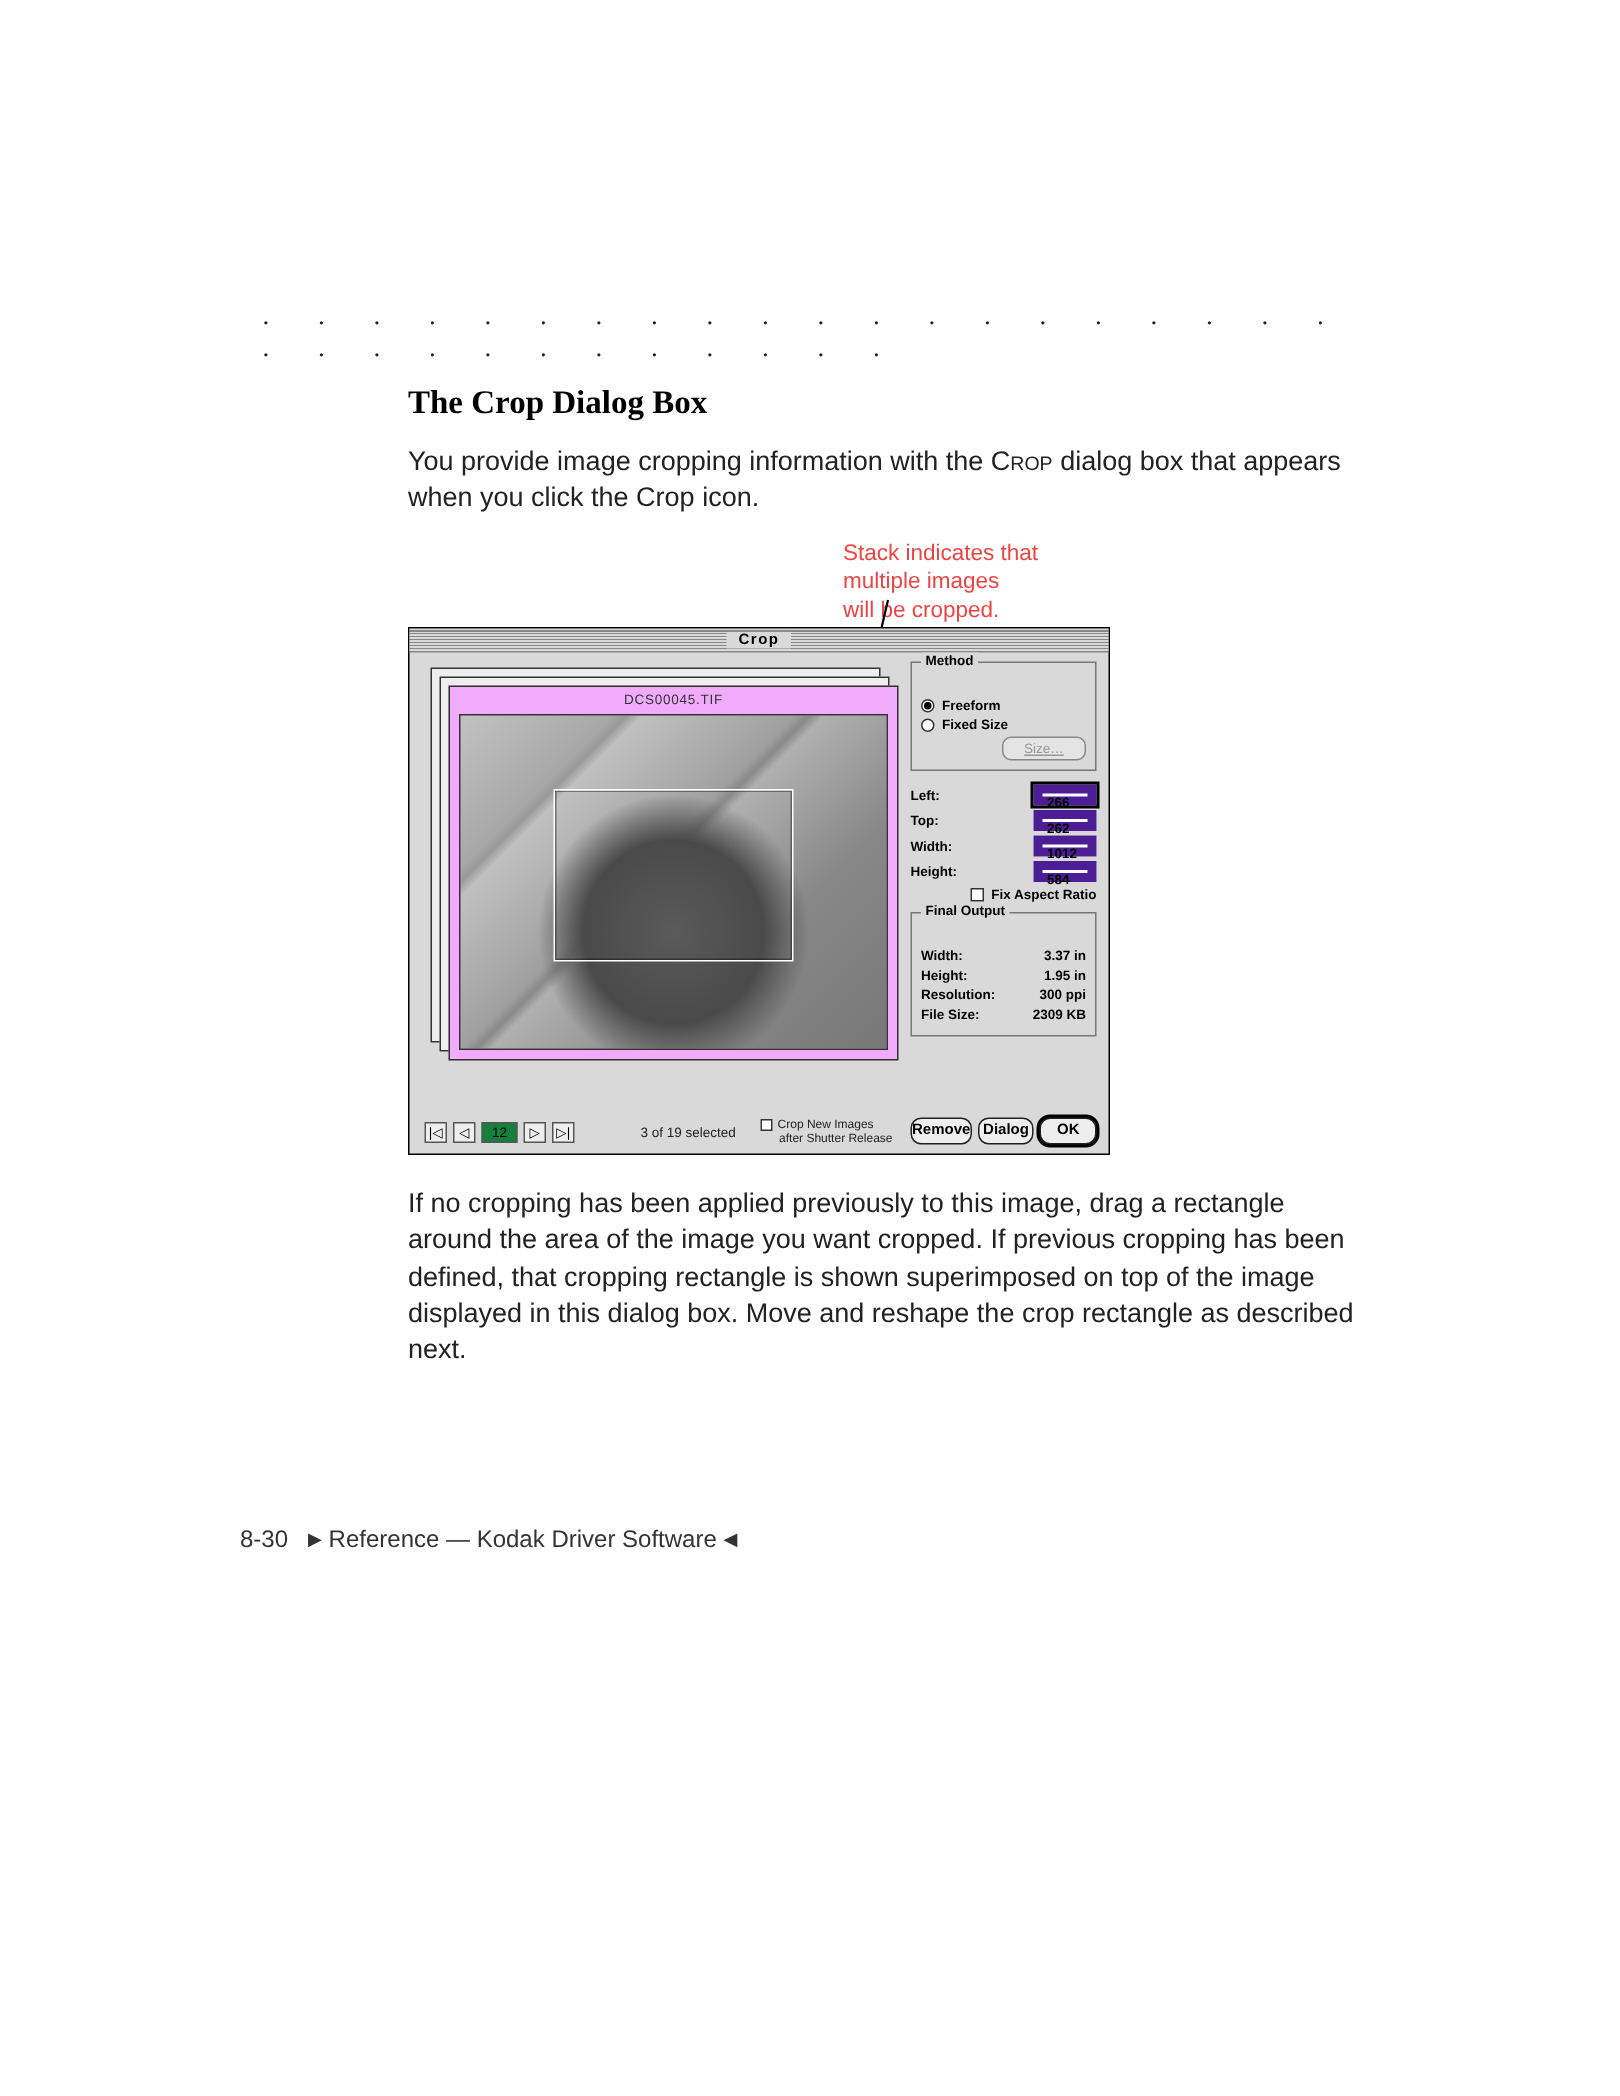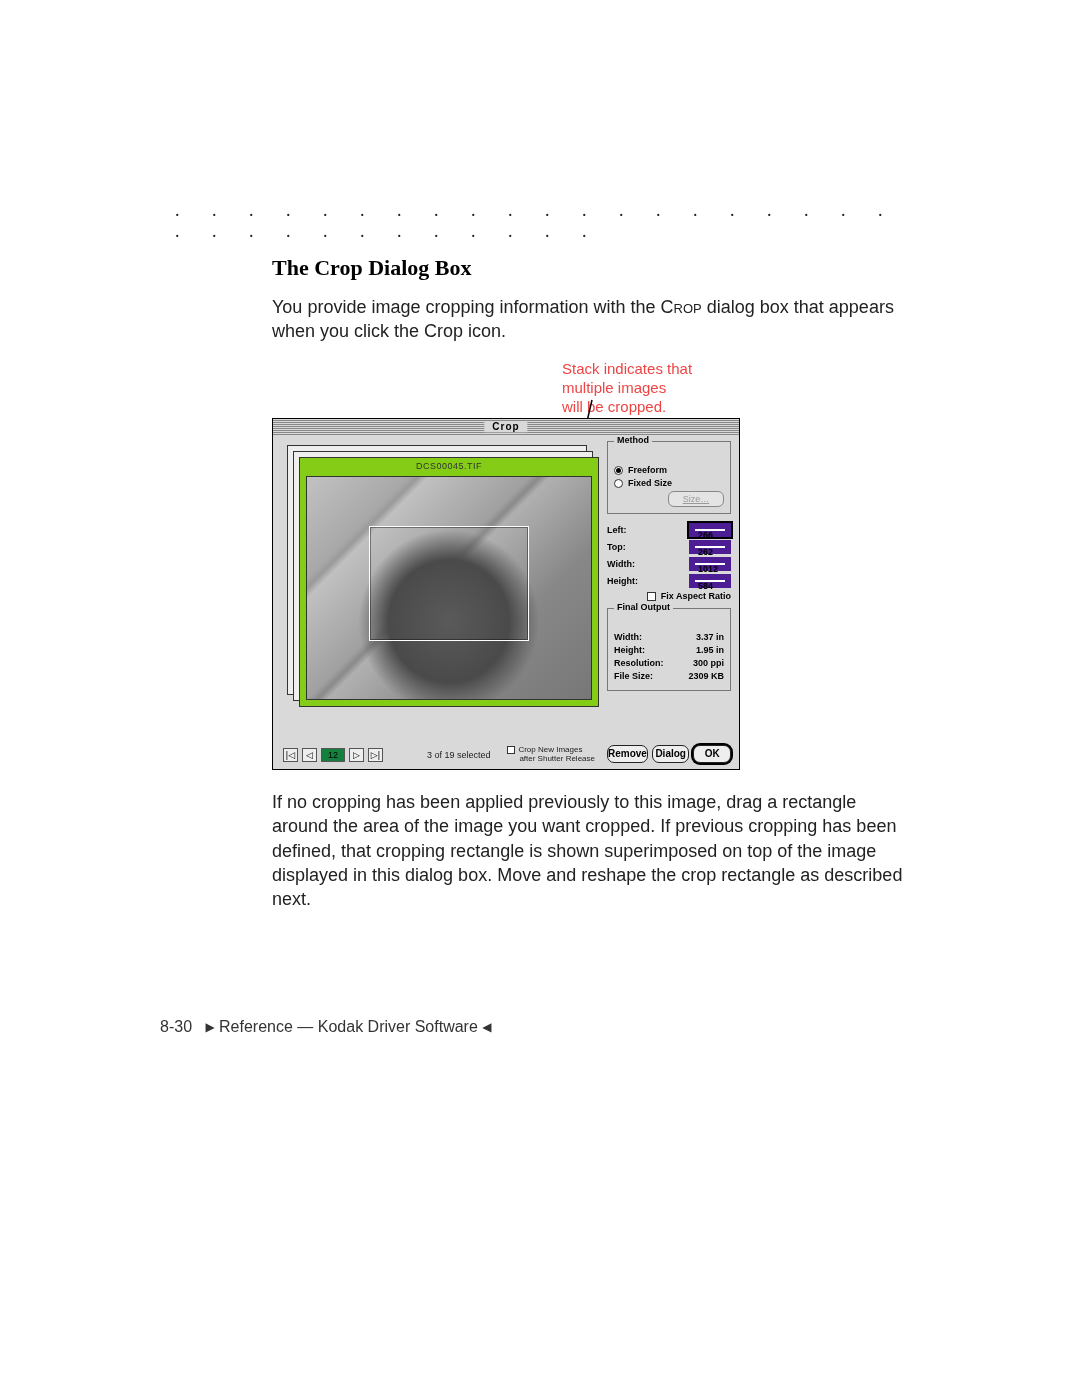--- a/index.html
+++ b/index.html
@@ -125,21 +125,21 @@
     height: 260px;
     margin: 0 auto;
   }
   .card {
     position: absolute;
     background: #eee;
     border: 1px solid #333;
   }
   .card.c1 { left: 0; top: 0; width: 300px; height: 250px; }
   .card.c2 { left: 6px; top: 6px; width: 300px; height: 250px; }
-  .card.c3 { left: 12px; top: 12px; width: 300px; height: 250px; background:#84cc16; }
+  .card.c3 { left: 12px; top: 12px; width: 300px; height: 250px; background:#f0abfc; }
   .card.c3 .fname {
     position: absolute;
     top: 3px; left: 0; right: 0;
     text-align: center;
     font-size: 9px;
     letter-spacing: 0.5px;
     color: #333;
   }
   .photo {
     position: absolute;

